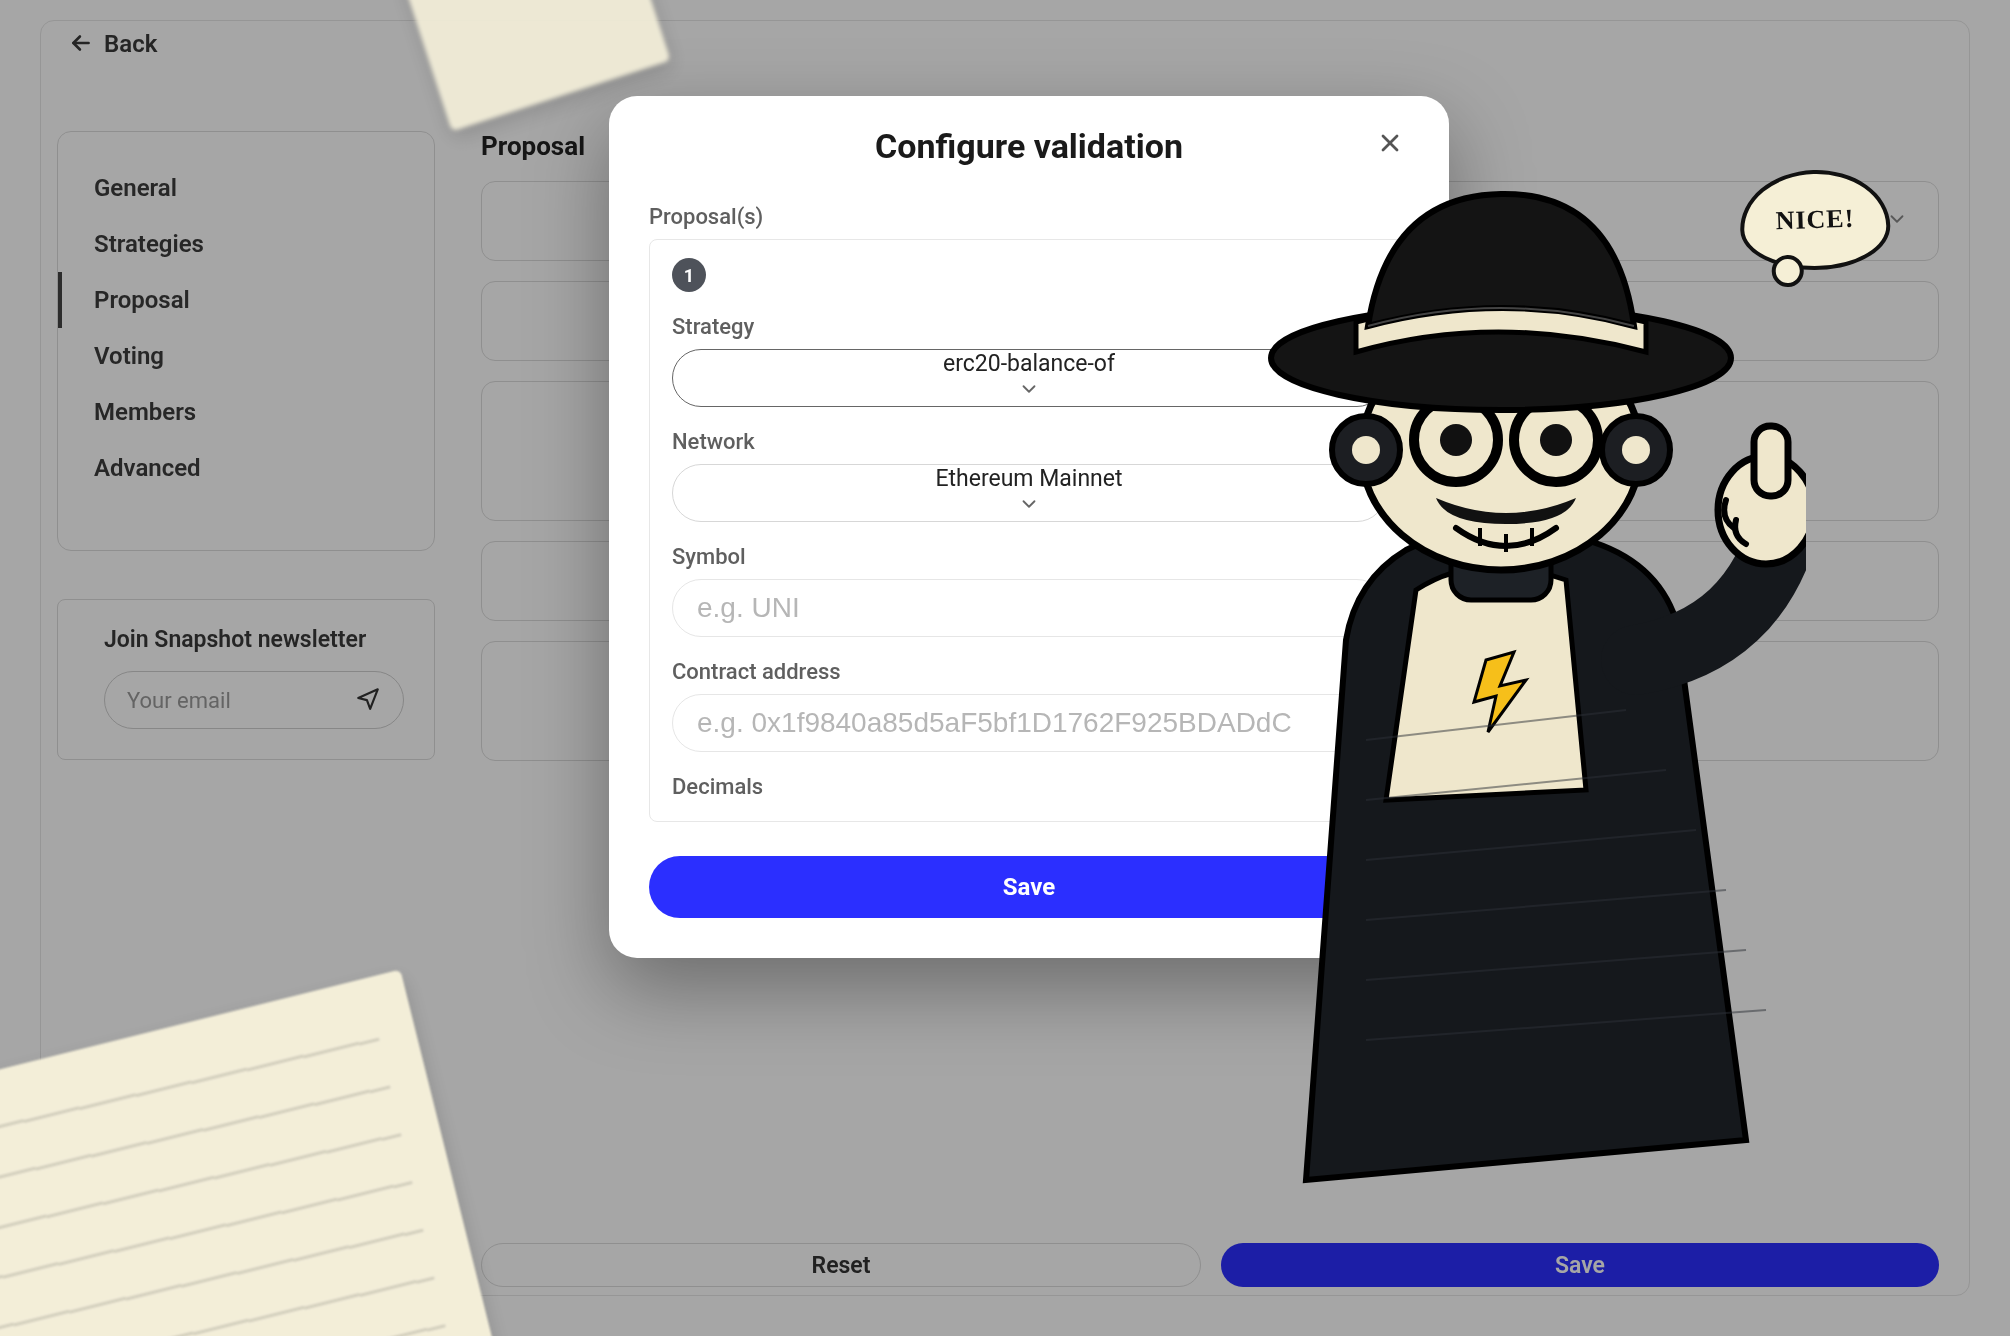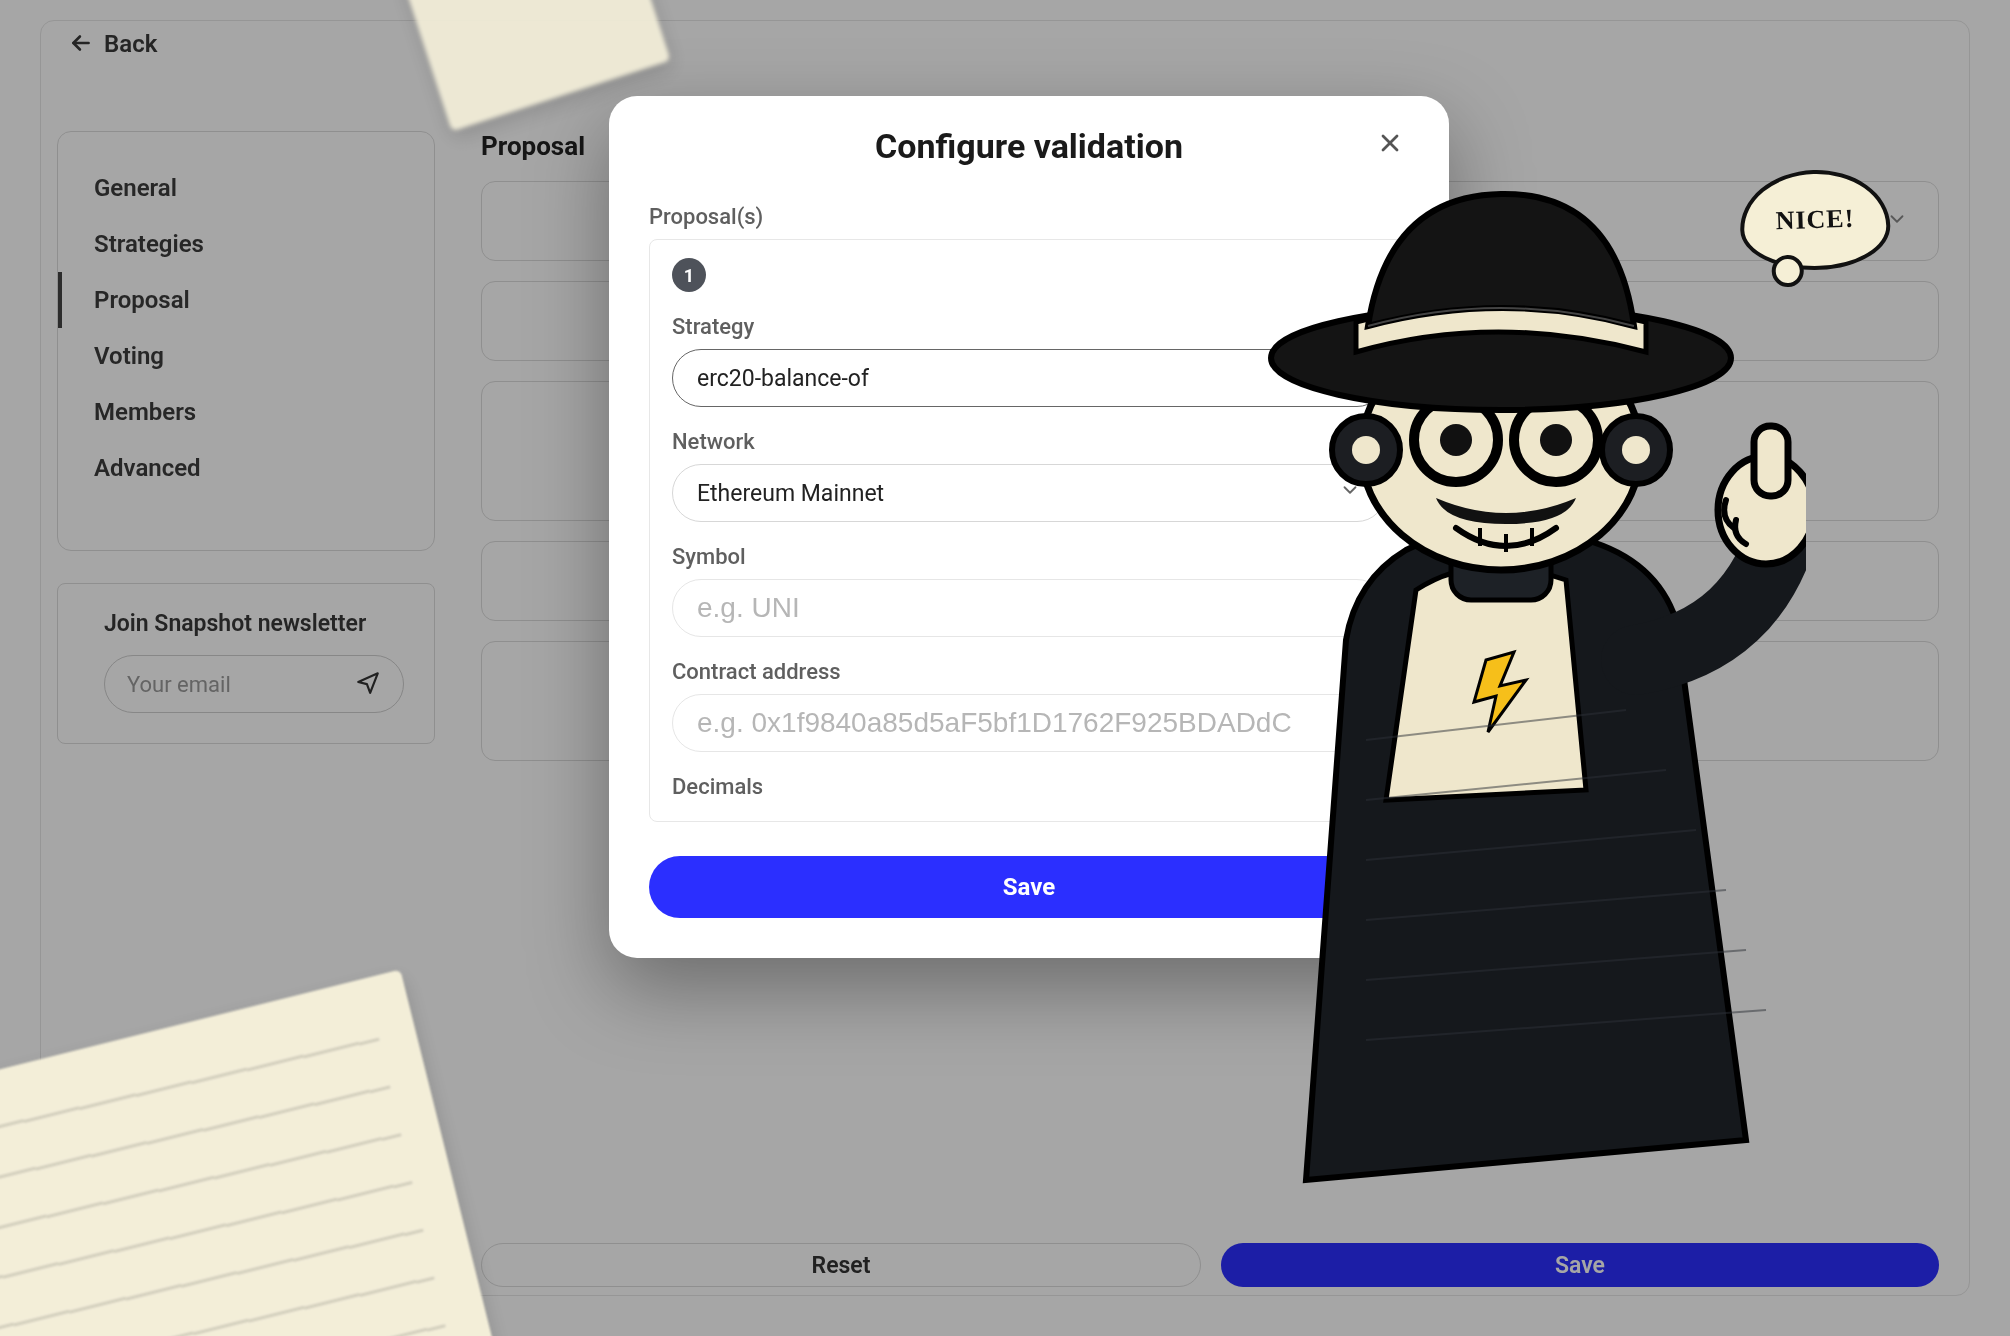--- a/index.html
+++ b/index.html
@@ -43,21 +43,21 @@
     font-size: 24px;
     font-weight: 600;
   }
   .back-row svg { width: 26px; height: 26px; stroke: #3a3a3a; }
 
   .sidebar-col {
     width: 410px;
     padding: 110px 16px 16px 16px;
     display: flex;
     flex-direction: column;
-    gap: 32px;
+    gap: 48px;
   }
   .nav-card {
     border: 1px solid #dcdcdc;
     border-radius: 14px;
     padding: 28px 0;
     min-height: 420px;
   }
   .nav-item {
     padding: 14px 36px;
     font-size: 24px;
@@ -179,20 +179,21 @@
     border: 1px solid #d7d7d7;
     border-radius: 999px;
     height: 58px;
     display: flex;
     align-items: center;
     padding: 0 24px;
     justify-content: space-between;
     font-size: 23px;
     color: #222;
     cursor: pointer;
+    flex-direction: column;
   }
   .sel.focus { border-color: #666; }
   .sel .chev svg { stroke: #666; }
 
   .inp {
     border: 1px solid #e6e6e6;
     border-radius: 999px;
     height: 58px;
     display: flex;
     align-items: center;

